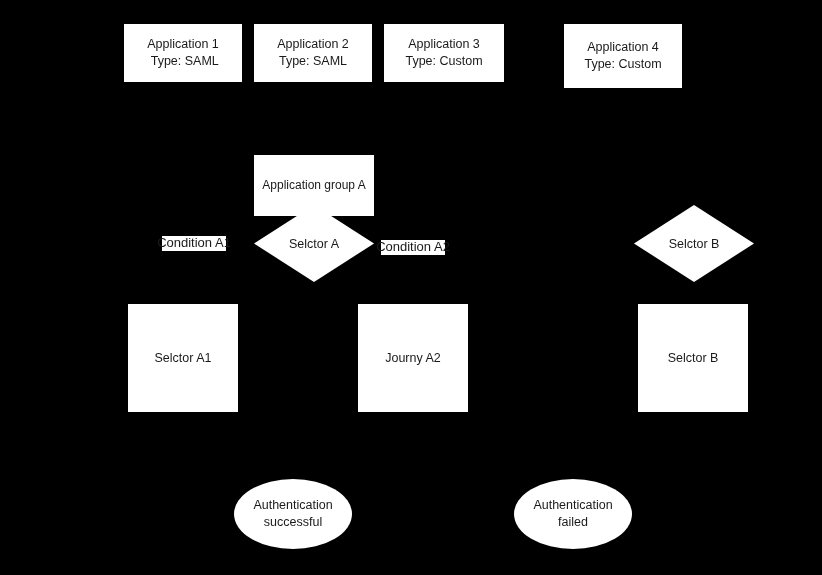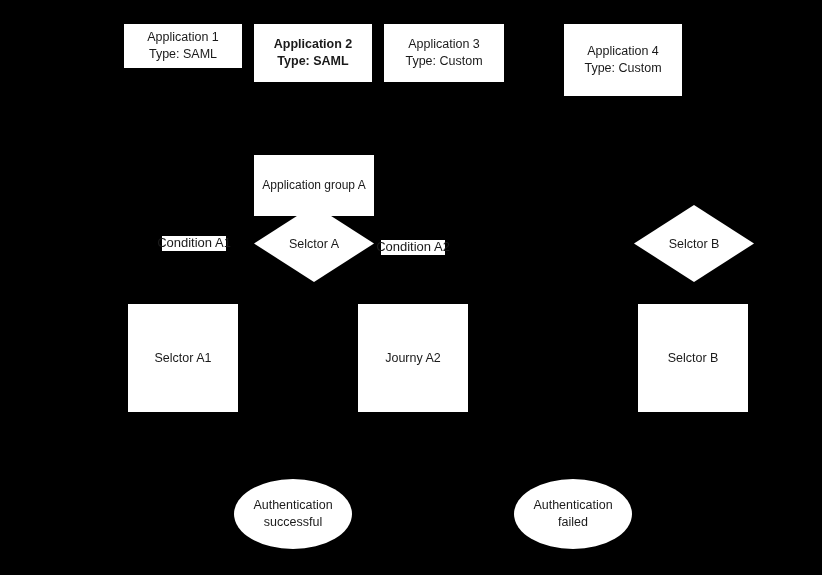--- a/index.html
+++ b/index.html
@@ -102,30 +102,30 @@
     <path d="M313,184 L313,205"></path>
     <path d="M693,184 L693,205"></path>
     <path d="M254,243 L183,243 L183,304"></path>
     <path d="M374,243 L413,243 L413,304"></path>
     <path d="M693,282 L693,304"></path>
     <path d="M183,412 L183,513 L234,513"></path>
     <path d="M413,412 L413,513 L352,513"></path>
     <path d="M693,412 L693,513 L633,513"></path>
   </svg>
 
-  <div class="node app" style="left:124px; top:24px; width:118px; height:44px;">Application 1
+  <div class="node app" style="left:124px; top:24px; width:118px; height:58px;text-align:right;">Application 1
 Type: SAML</div>
 
-  <div class="node app" style="left:254px; top:24px; width:118px; height:58px;font-weight:bold;">Application 2
+  <div class="node app" style="left:254px; top:24px; width:118px; height:58px;">Application 2
 Type: SAML</div>
 
   <div class="node app" style="left:384px; top:24px; width:120px; height:58px;">Application 3
 Type: Custom</div>
 
-  <div class="node app" style="left:564px; top:24px; width:118px; height:72px;">Application 4
+  <div class="node app" style="left:564px; top:24px; width:118px; height:64px;">Application 4
 Type: Custom</div>
 
 
   <div class="node group" style="left:254px; top:123px; width:120px; height:61px;">Application group A</div>
 
 
   <div class="diamond" style="left:634px; top:205px; width:120px; height:77px;">
     <div class="dshape"></div>
     <div class="dlabel">Selctor B</div>
   </div>

